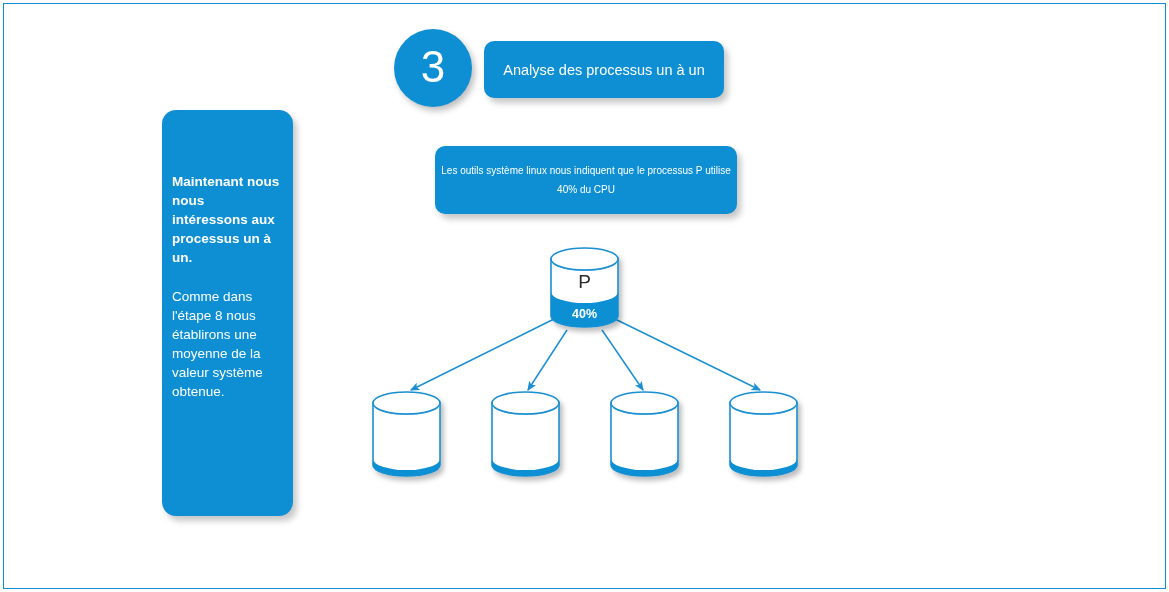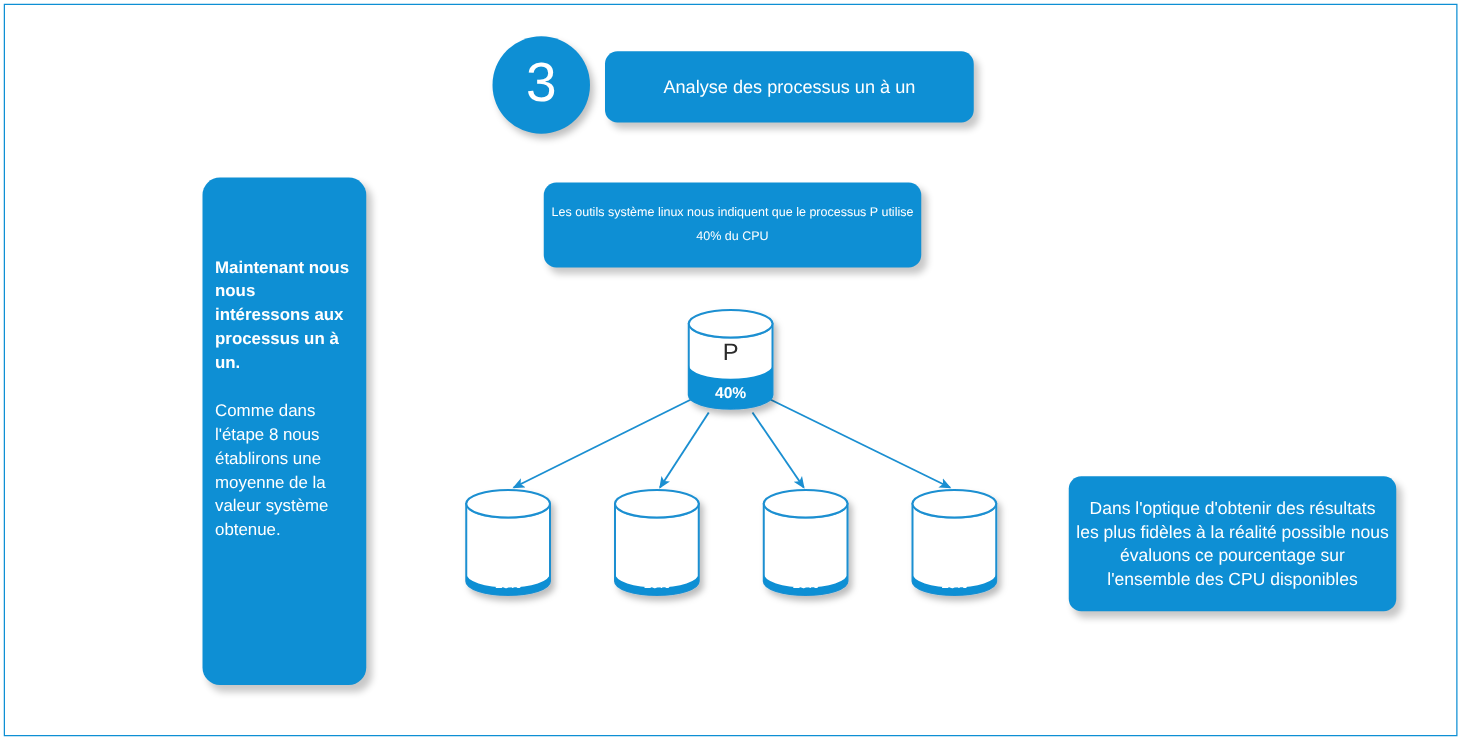--- a/index.html
+++ b/index.html
@@ -54,21 +54,21 @@
     line-height: 1;
     padding-bottom: 3px;
     box-sizing: border-box;
   }
 
   
   #title-banner {
     position: absolute;
     left: 484px;
     top: 41px;
-    width: 295px;
+    width: 240px;
     height: 57px;
     background: #0E8FD4;
     border-radius: 10px;
     box-shadow: 4px 5px 6px rgba(0,0,0,0.22);
     display: flex;
     align-items: center;
     justify-content: center;
     z-index: 2;
   }
   #title-banner .txt {
@@ -84,21 +84,21 @@
     background: #0E8FD4;
     border-radius: 10px;
     box-shadow: 4px 5px 6px rgba(0,0,0,0.22);
     box-sizing: border-box;
     color: #ffffff;
   }
 
   
   #sidebar {
     left: 162px;
-    top: 142px;
+    top: 110px;
     width: 131px;
     height: 406px;
     border-radius: 14px;
     padding: 62px 10px 0 10px;
   }
   #sidebar .para {
     font-size: 13.5px;
     line-height: 19px;
     color: #ffffff;
   }
@@ -240,17 +240,14 @@
   <div id="sidebar" class="bluebox">
     <div class="para bold">Maintenant nous nous intéressons aux processus un à un.</div>
     <div class="gap"></div>
     <div class="para">Comme dans l'étape 8 nous établirons une moyenne de la valeur système obtenue.</div>
   </div>
 
   <div id="callout-top" class="bluebox">
     <div class="txt">Les outils système linux nous indiquent que le processus P utilise 40% du CPU</div>
   </div>
 
-  <div id="callout-right" class="bluebox">
-    <div class="txt">Dans l'optique d'obtenir des résultats les plus fidèles à la réalité possible nous évaluons ce pourcentage sur l'ensemble des CPU disponibles</div>
-  </div>
 
 </div>
 
 </body></html>

